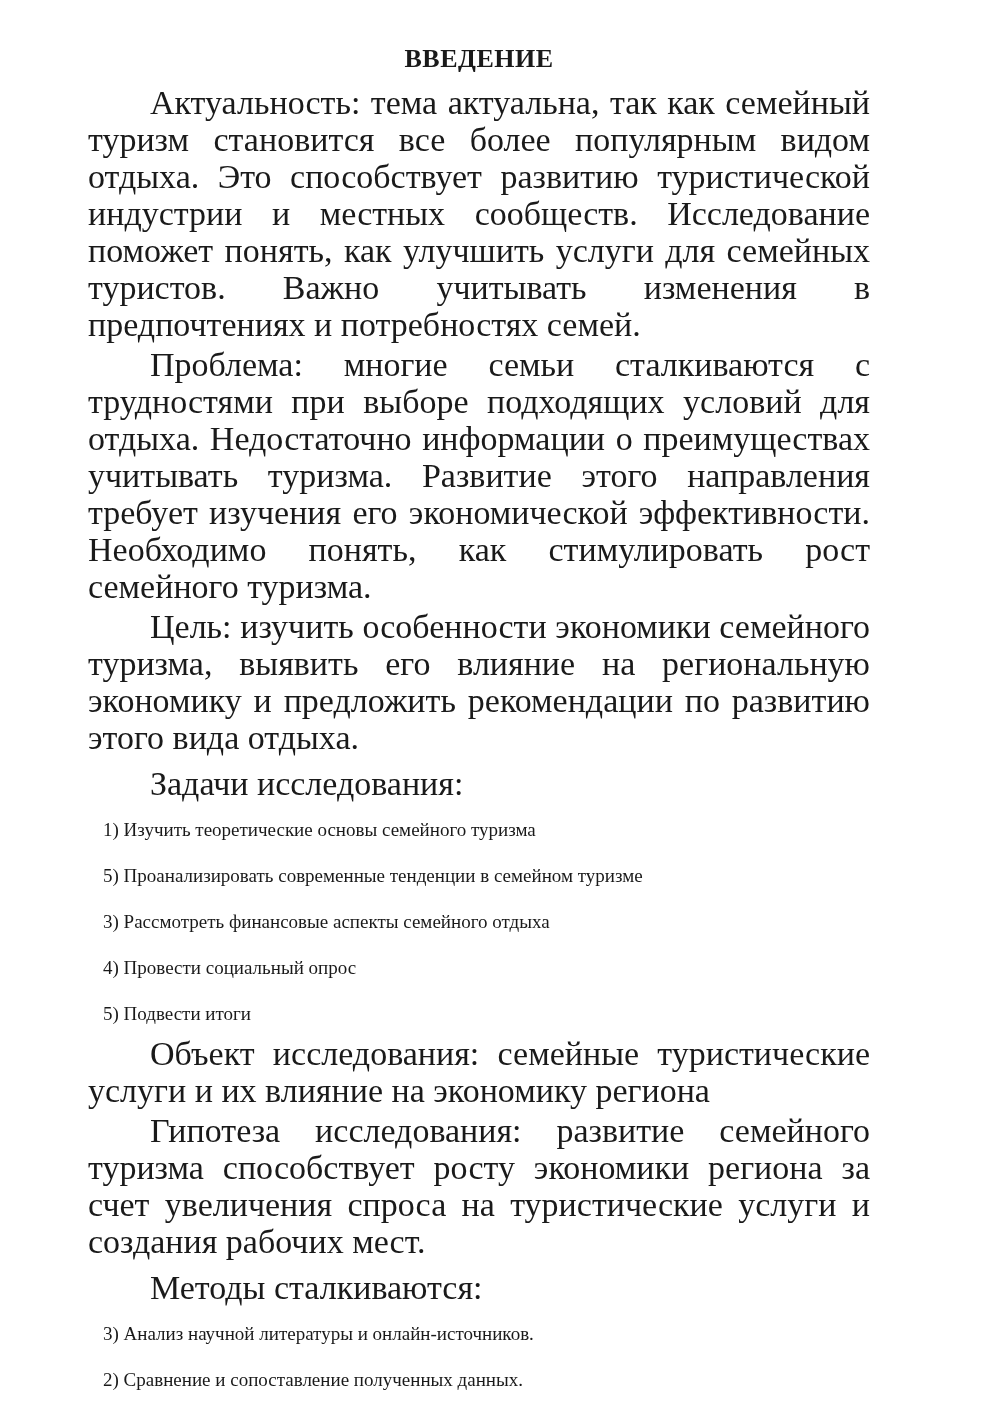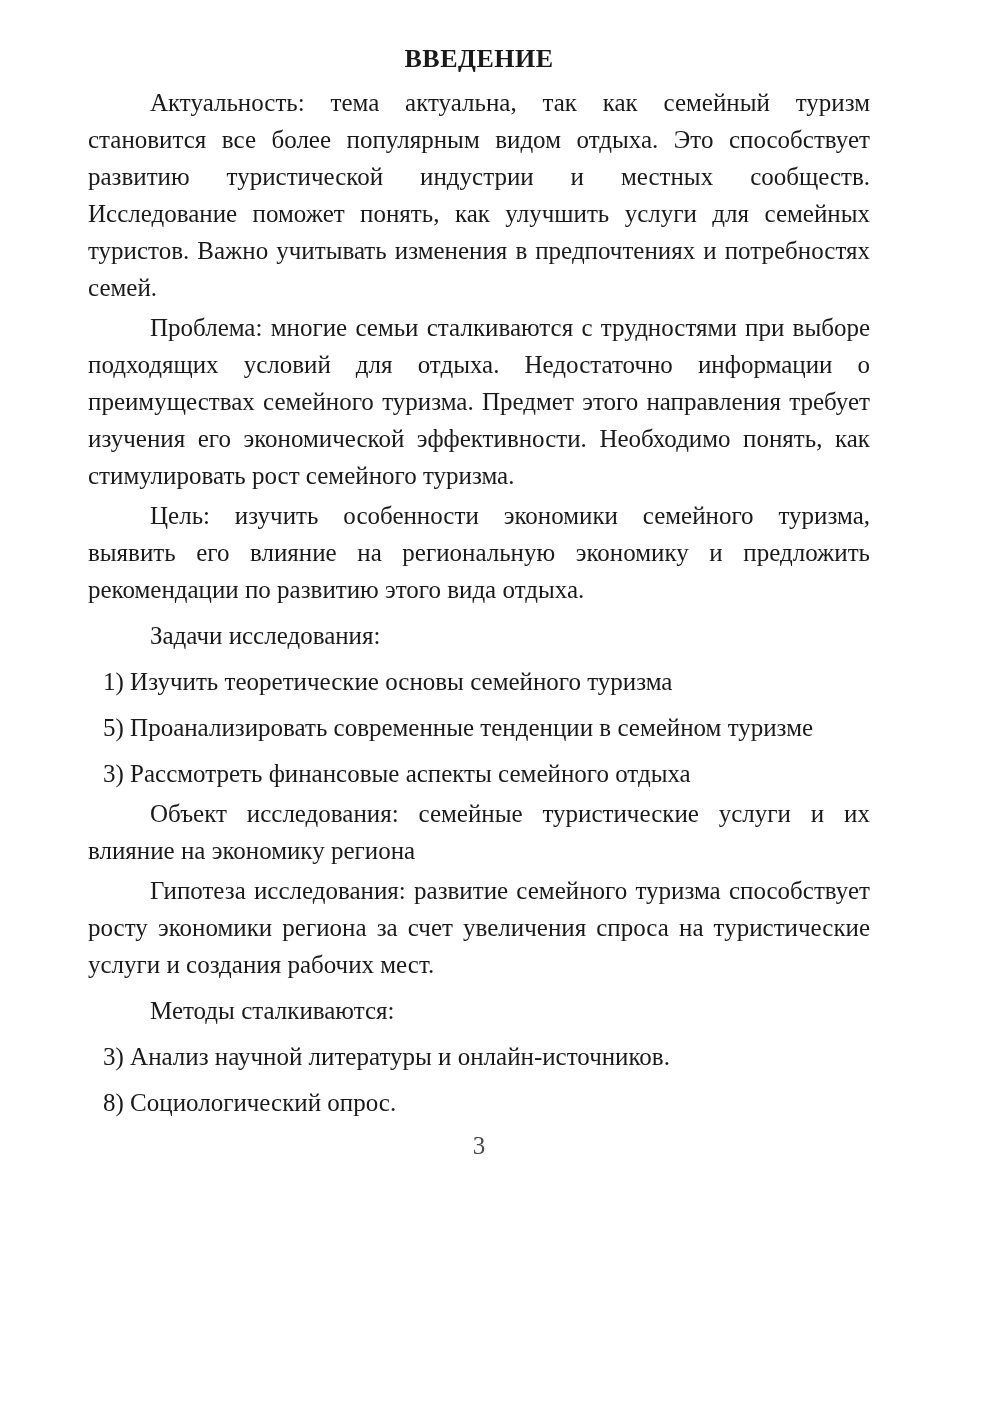--- a/index.html
+++ b/index.html
@@ -21,34 +21,34 @@
   }
   .doc-title {
     font-size: 26px;
     font-weight: bold;
     line-height: 37px;
     text-align: center;
     margin: 0 0 7px 0;
     letter-spacing: 0.5px;
   }
   .body-par {
-    font-size: 25px;
+    font-size: 34px;
     line-height: 37px;
     text-align: justify;
     text-indent: 62px;
     margin: 3px 0 0 0;
   }
   .section-heading {
     margin-top: 9px;
   }
   .list {
     margin: 0;
   }
   .list-item {
-    font-size: 25px;
+    font-size: 19px;
     line-height: 37px;
     padding-left: 15px;
     margin: 9px 0 0 0;
     text-align: left;
   }
   .page-number {
     font-size: 25px;
     line-height: 37px;
     text-align: center;
     color: #4a4a4a;
@@ -57,39 +57,42 @@
 </style>
 </head>
 <body>
 
 <div class="content">
 
   <h1 class="doc-title">ВВЕДЕНИЕ</h1>
 
   <p class="body-par">Актуальность: тема актуальна, так как семейный туризм становится все более популярным видом отдыха. Это способствует развитию туристической индустрии и местных сообществ. Исследование поможет понять, как улучшить услуги для семейных туристов. Важно учитывать изменения в предпочтениях и потребностях семей.</p>
 
-  <p class="body-par">Проблема: многие семьи сталкиваются с трудностями при выборе подходящих условий для отдыха. Недостаточно информации о преимуществах семейного туризма. Предмет этого направления требует изучения его экономической эффективности. Необходимо понять, как стимулировать рост семейного туризма.</p>
+  <p class="body-par">Проблема: многие семьи сталкиваются с трудностями при выборе подходящих условий для отдыха. Недостаточно информации о преимуществах учитывать туризма. Развитие этого направления требует изучения его экономической эффективности. Необходимо понять, как стимулировать рост семейного туризма.</p>
 
   <p class="body-par">Цель: изучить особенности экономики семейного туризма, выявить его влияние на региональную экономику и предложить рекомендации по развитию этого вида отдыха.</p>
 
   <p class="body-par section-heading">Задачи исследования:</p>
 
   <div class="list">
     <div class="list-item">1) Изучить теоретические основы семейного туризма</div>
     <div class="list-item">5) Проанализировать современные тенденции в семейном туризме</div>
     <div class="list-item">3) Рассмотреть финансовые аспекты семейного отдыха</div>
+    <div class="list-item">4) Провести социальный опрос</div>
+    <div class="list-item">5) Подвести итоги</div>
   </div>
 
   <p class="body-par">Объект исследования: семейные туристические услуги и их влияние на экономику региона</p>
 
 
   <p class="body-par">Гипотеза исследования: развитие семейного туризма способствует росту экономики региона за счет увеличения спроса на туристические услуги и создания рабочих мест.</p>
 
   <p class="body-par section-heading">Методы сталкиваются:</p>
 
   <div class="list">
     <div class="list-item">3) Анализ научной литературы и онлайн-источников.</div>
+    <div class="list-item">2) Сравнение и сопоставление полученных данных.</div>
     <div class="list-item">8) Социологический опрос.</div>
   </div>
 
   <div class="page-number">3</div>
 
 </div>
 
 </body></html>

